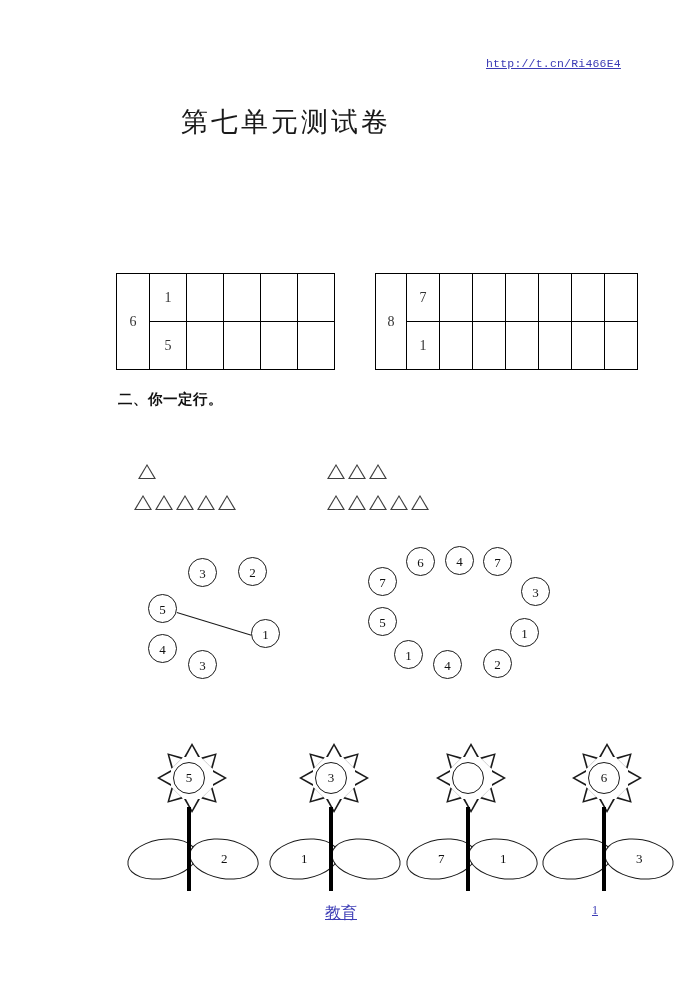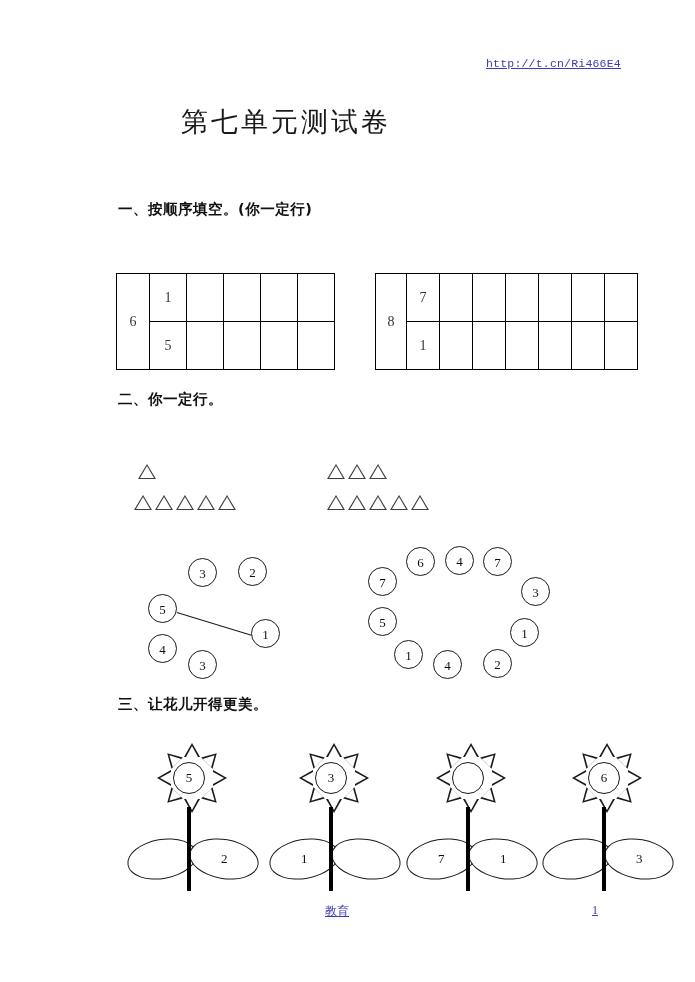--- a/index.html
+++ b/index.html
@@ -209,42 +209,41 @@
     top: 94px;
     transform: rotate(10deg);
   }
   .leaf-left span { display: inline-block; transform: rotate(10deg); }
   .leaf-right span { display: inline-block; transform: rotate(-10deg); }
 
   
   .footer-link {
     position: absolute;
     font-family: Liberation Serif, serif;
-    font-size: 12px;
+    font-size: 16px;
     color: #3b3bb5;
     text-decoration: underline;
   }
   #footer-edu { left: 325px; top: 903px; }
   #footer-page {
     left: 592px;
     top: 903px;
     font-family: "Liberation Serif", "DejaVu Serif", serif;
     font-size: 12px;
   }
 </style>
 </head>
 <body>
 
 <div id="page">
 
   <a href="#" class="top-url" id="top-url">http://t.cn/Ri466E4</a>
 
   <div class="doc-title">第七单元测试卷</div>
 
-  <div class="sec-heading" id="sec1-heading">一、按顺序填空。(你一定行)</div>
 
   <table class="seq-table" id="table-left">
       <tbody>
         <tr>
           <td class="lead" rowspan="2">6</td>
           <td>1</td>
           <td></td>
           <td></td>
           <td></td>
           <td></td>
@@ -308,21 +307,20 @@
       <div class="num-circle" style="left: 115px; top: 2px;">7</div>
       <div class="num-circle" style="left: 153px; top: 32px;">3</div>
       <div class="num-circle" style="left: 142px; top: 73px;">1</div>
       <div class="num-circle" style="left: 115px; top: 104px;">2</div>
       <div class="num-circle" style="left: 65px; top: 105px;">4</div>
       <div class="num-circle" style="left: 26px; top: 95px;">1</div>
       <div class="num-circle" style="left: 0px; top: 62px;">5</div>
       <div class="num-circle" style="left: 0px; top: 22px;">7</div>
     </div>
 
-  <div class="sec-heading" id="sec3-heading">三、让花儿开得更美。</div>
 
   <div id="flower-row">
       <div class="flower" style="left: 130px; top: 745px;">
         <div class="flower-head">
           <div class="petal" style="transform: rotate(0deg);"></div>
           <div class="petal" style="transform: rotate(45deg);"></div>
           <div class="petal" style="transform: rotate(90deg);"></div>
           <div class="petal" style="transform: rotate(135deg);"></div>
           <div class="petal" style="transform: rotate(180deg);"></div>
           <div class="petal" style="transform: rotate(225deg);"></div>

